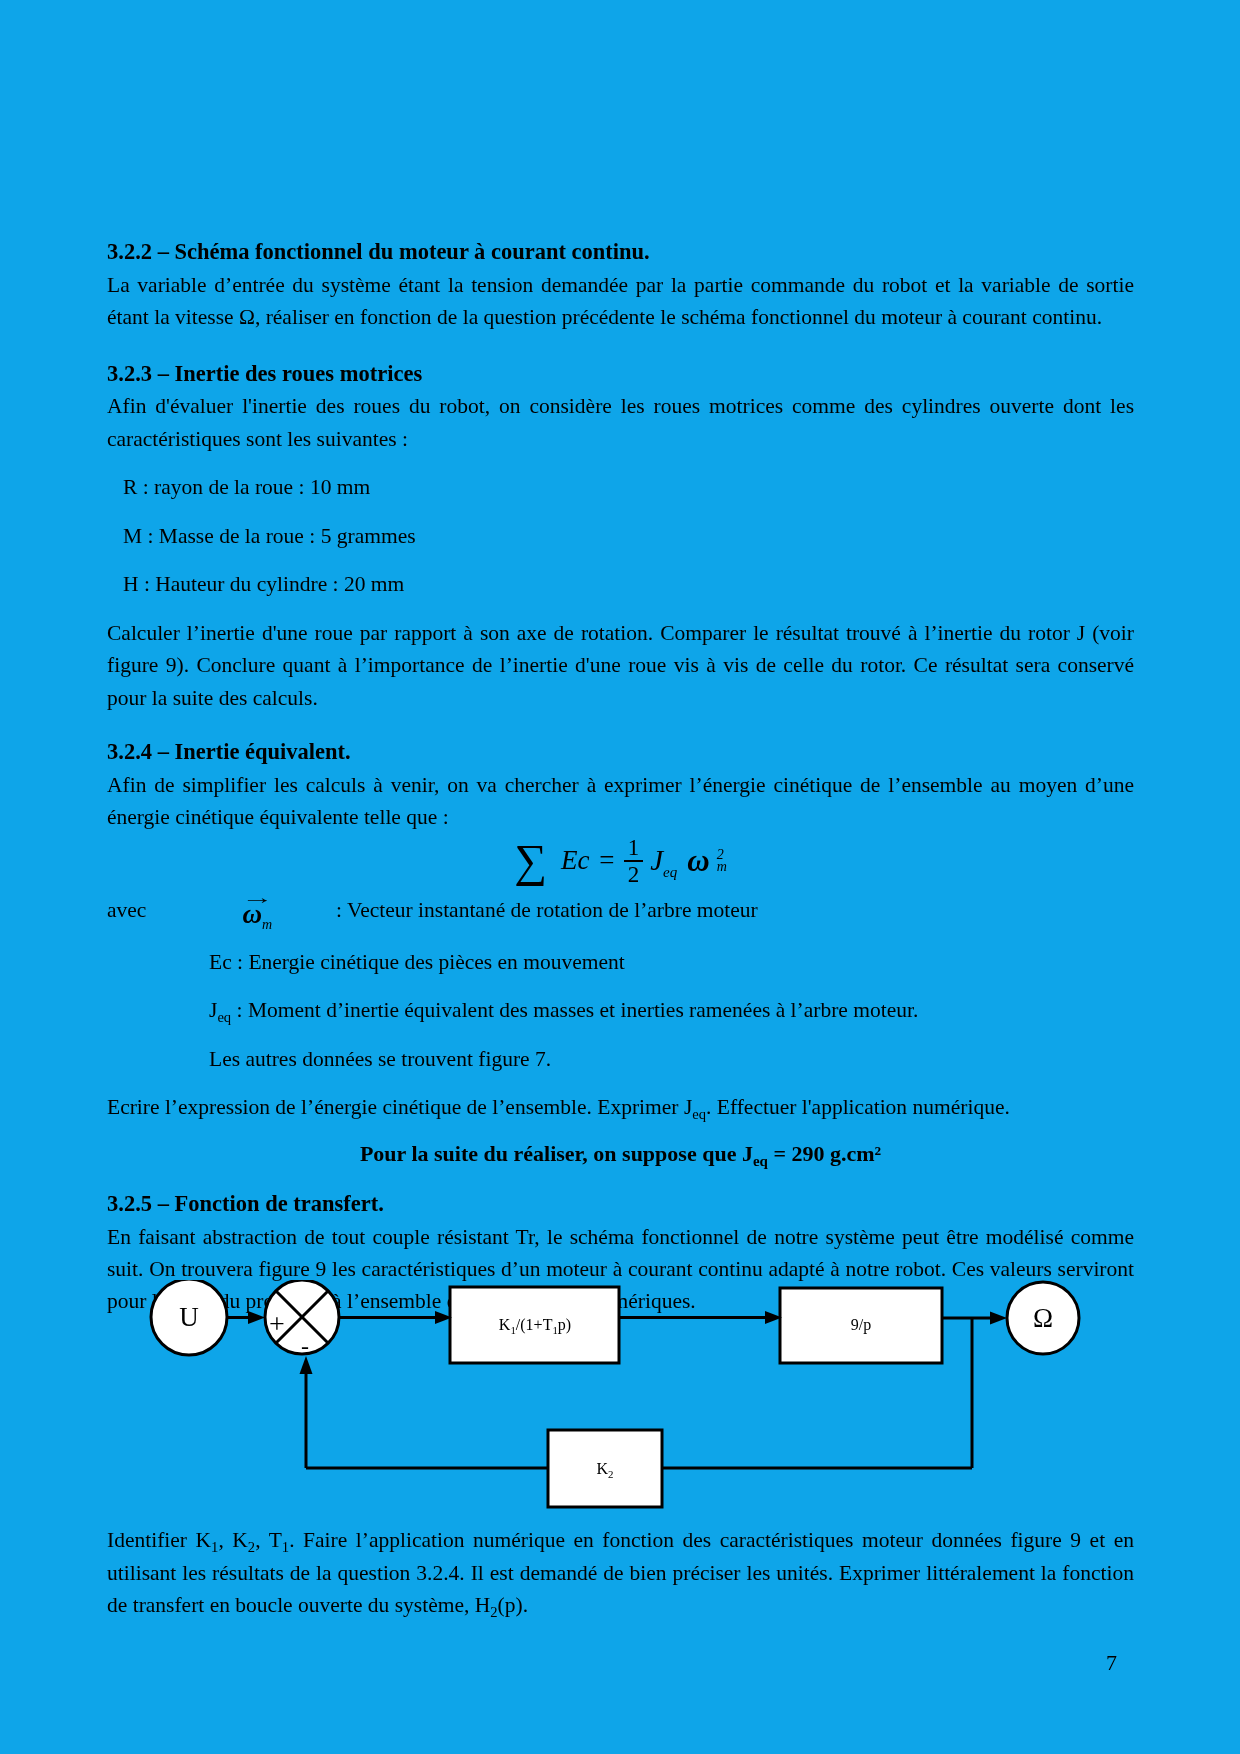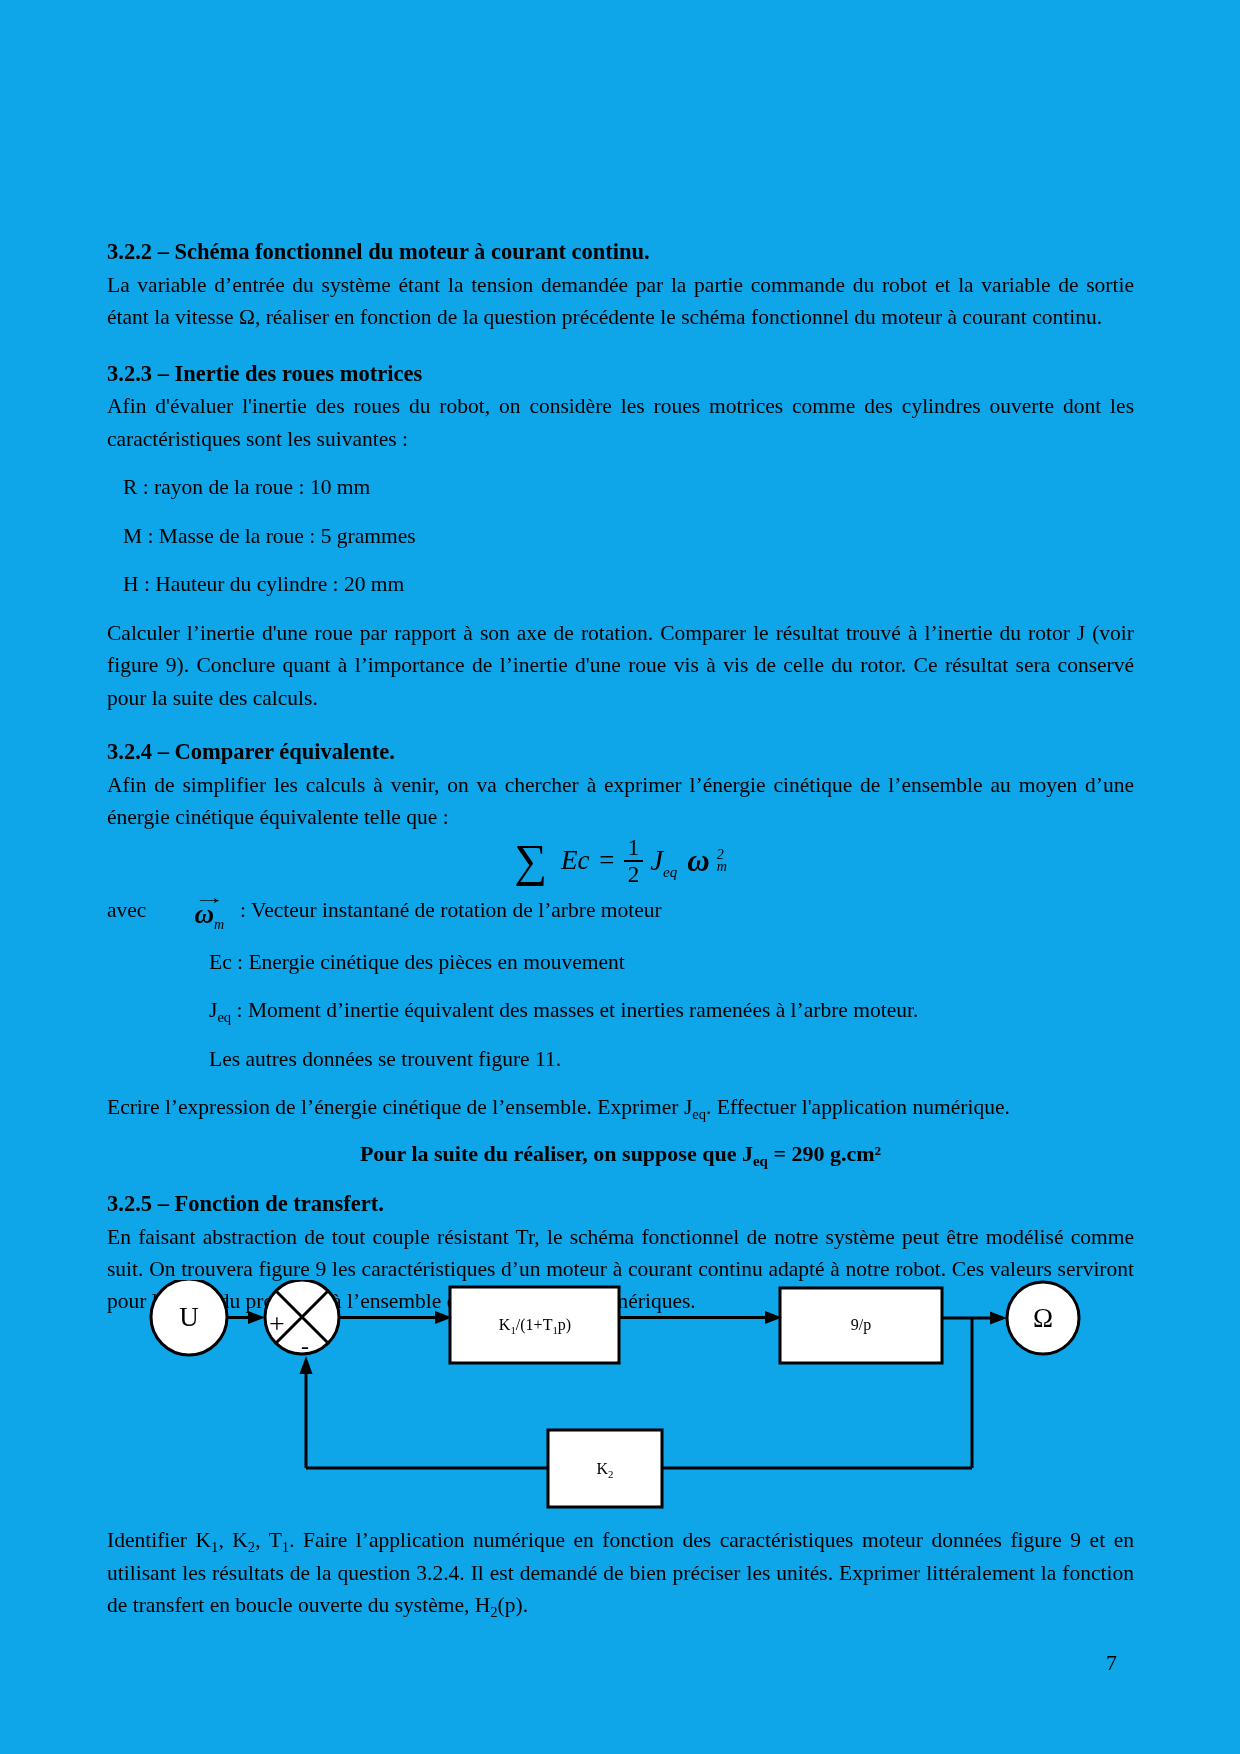--- a/index.html
+++ b/index.html
@@ -30,21 +30,21 @@
   .frac{display:inline-flex;flex-direction:column;align-items:center;line-height:1;}
   .frac .num{font-size:23px;padding:0 4px 1px 4px;border-bottom:2px solid #000;}
   .frac .den{font-size:23px;padding-top:1px;}
   .eq-j{font-style:italic;font-size:29px;margin-left:1px;}
   .eq-jsub{font-style:italic;font-size:15px;position:relative;top:7px;}
   .eq-omega{font-style:italic;font-weight:bold;font-size:31px;margin-left:4px;}
   .supsub{display:inline-flex;flex-direction:column;align-items:flex-start;line-height:1;margin-left:1px;}
   .supsub span{font-size:14px;font-style:italic;line-height:12px;}
 
   
-  .avec-row{display:flex;align-items:center;font-size:21.5px;line-height:34px;height:40px;}
+  .avec-row{display:flex;align-items:center;font-size:21.5px;line-height:34px;height:40px;gap:48px;}
   .vec{display:inline-flex;flex-direction:column;align-items:center;margin:0 16px 0 48px;}
   .vec-arrow{font-size:19px;line-height:9px;transform:scaleX(1.7);}
   .vec-body{font-style:italic;font-weight:bold;font-size:27px;line-height:24px;}
   .vec-body sub{font-style:italic;font-weight:normal;font-size:14px;}
 
   .callout{margin-top:14px;text-align:center;font-weight:bold;font-size:22px;line-height:32.5px;}
 
   
   .diagram{position:absolute;left:0;top:1280px;width:1240px;height:245px;}
   .diagram svg{position:absolute;left:0;top:0;}
@@ -71,21 +71,21 @@
     <section class="sec-323">
       <h3 class="heading">3.2.3 – Inertie des roues motrices</h3>
       <p class="par">Afin d'évaluer l'inertie des roues du robot, on considère les roues motrices comme des cylindres ouverte dont les caractéristiques sont les suivantes :</p>
       <div class="line">R : rayon de la roue : 10 mm</div>
       <div class="line">M : Masse de la roue : 5 grammes</div>
       <div class="line">H : Hauteur du cylindre : 20 mm</div>
       <p class="par">Calculer l’inertie d'une roue par rapport à son axe de rotation. Comparer le résultat trouvé à l’inertie du rotor J (voir figure 9). Conclure quant à l’importance de l’inertie d'une roue vis à vis de celle du rotor. Ce résultat sera conservé pour la suite des calculs.</p>
     </section>
 
     <section class="sec-324">
-      <h3 class="heading">3.2.4 – Comparer équivalente.</h3>
+      <h3 class="heading">3.2.4 – Inertie équivalent.</h3>
       <p class="par">Afin de simplifier les calculs à venir, on va chercher à exprimer l’énergie cinétique de l’ensemble au moyen d’une énergie cinétique équivalente telle que :</p>
 
       <div class="equation">
         <span class="eq-sigma">∑</span>
         <span class="eq-ital">Ec</span>
         <span class="eq-eq">=</span>
         <span class="frac">
           <span class="num">1</span>
           <span class="den">2</span>
         </span>
@@ -101,21 +101,21 @@
         <span>avec</span>
         <span class="vec">
           <span class="vec-arrow">→</span>
           <span class="vec-body"><span>ω</span><sub>m</sub></span>
         </span>
         <span>: Vecteur instantané de rotation de l’arbre moteur</span>
       </div>
 
       <div class="line indent">Ec : Energie cinétique des pièces en mouvement</div>
       <div class="line indent"><span>J</span><sub>eq</sub><span> : Moment d’inertie équivalent des masses et inerties ramenées à l’arbre moteur.</span></div>
-      <div class="line indent">Les autres données se trouvent figure 11.</div>
+      <div class="line indent">Les autres données se trouvent figure 7.</div>
 
       <p class="par"><span>Ecrire l’expression de l’énergie cinétique de l’ensemble. Exprimer J</span><sub>eq</sub><span>. Effectuer l'application numérique.</span></p>
     </section>
 
     <div class="callout"><span>Pour la suite du réaliser, on suppose que J</span><sub>eq</sub><span> = 290 g.cm²</span></div>
 
     <section class="sec-325">
       <h3 class="heading">3.2.5 – Fonction de transfert.</h3>
       <p class="par">En faisant abstraction de tout couple résistant Tr, le schéma fonctionnel de notre système peut être modélisé comme suit. On trouvera figure 9 les caractéristiques d’un moteur à courant continu adapté à notre robot. Ces valeurs serviront pour le reste du problème à l’ensemble des applications numériques.</p>
     </section>

